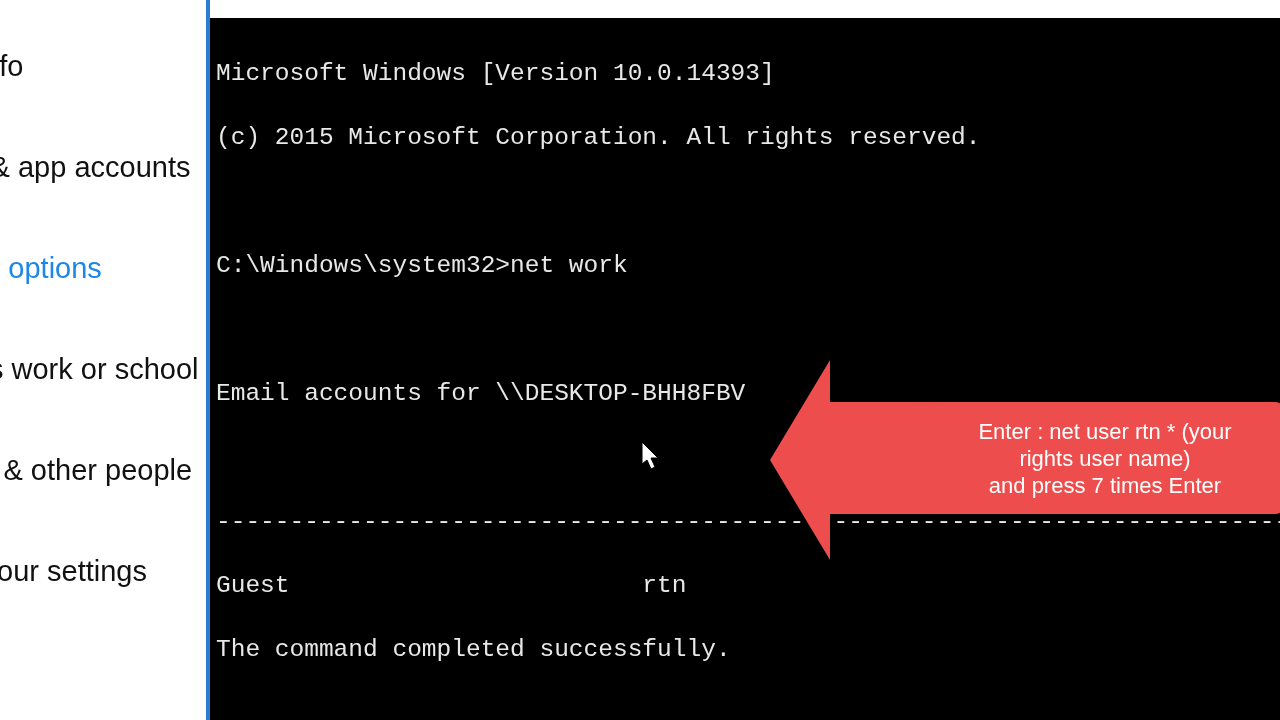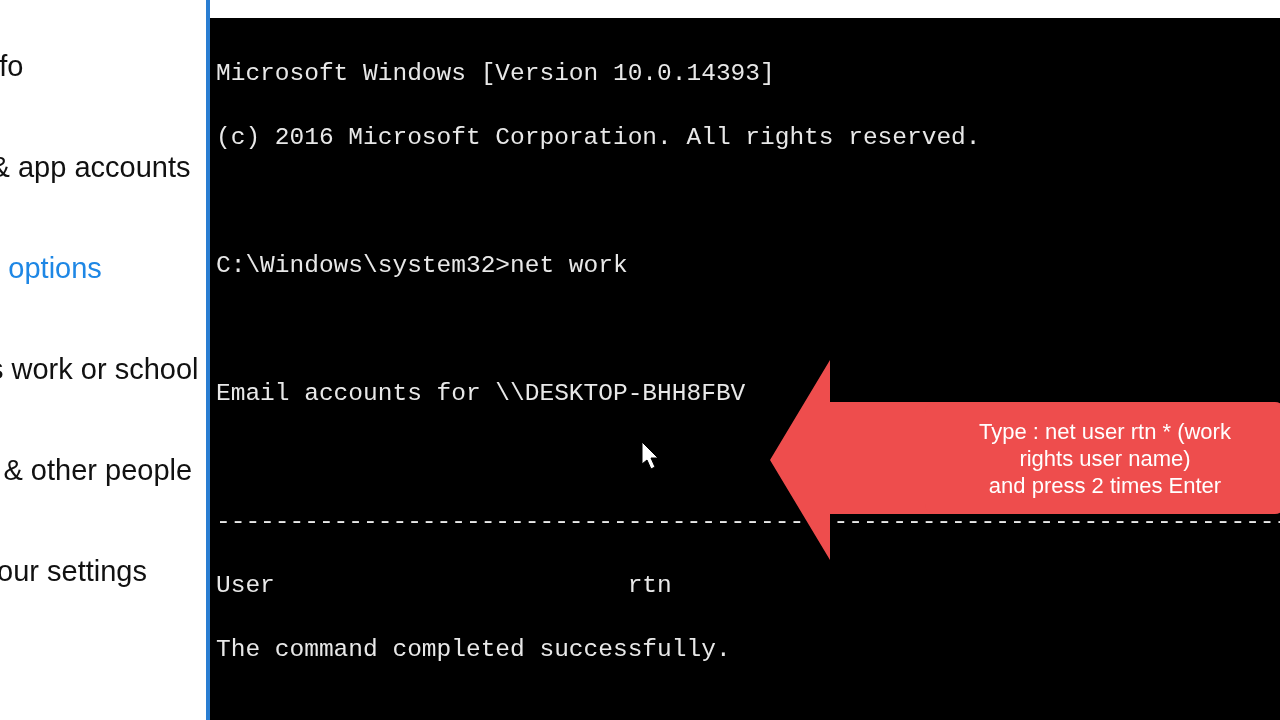--- a/index.html
+++ b/index.html
@@ -111,44 +111,44 @@
     </div>
     <div class="settings-item">
       <span>Sync your settings</span>
     </div>
   </div>
 
   <div class="cmd-window">
     <div class="cmd-title"></div>
     <div class="cmd-body">
 <span class="cmd-line">Microsoft Windows [Version 10.0.14393]</span>
-<span class="cmd-line">(c) 2016 Microsoft Corporation. All rights reserved.</span>
+<span class="cmd-line">(c) 2015 Microsoft Corporation. All rights reserved.</span>
 <span class="cmd-line"> </span>
 <span class="cmd-line"><span>C:\Windows\system32&gt;</span><span>net work</span></span>
 <span class="cmd-line"> </span>
 <span class="cmd-line">Email accounts for \\DESKTOP-BHH8FBV</span>
 <span class="cmd-line"> </span>
 <span class="cmd-line">-------------------------------------------------------------------------------</span>
-<span class="cmd-line">User                        rtn</span>
+<span class="cmd-line">Guest                        rtn</span>
 <span class="cmd-line">The command completed successfully.</span>
 
 
 
     </div>
   </div>
 
   <div class="callout">
     <svg class="callout-arrow" viewBox="0 0 170 200">
       <polygon points="170,42 60,42 60,0 0,100 60,200 60,154 170,154" fill="#ee4d4d"></polygon>
     </svg>
     <div class="callout-box">
       <div>
-        <span>Type : net user rtn * (work</span><br>
+        <span>Enter : net user rtn * (your</span><br>
         <span>rights user name)</span><br>
-        <span>and press 2 times Enter</span>
+        <span>and press 7 times Enter</span>
       </div>
     </div>
   </div>
 
   <svg class="cursor" viewBox="0 0 20 28">
     <polygon points="0,0 0,22 5,18 9,27 13,25 9,16 16,16" fill="#ffffff" stroke="#000" stroke-width="1"></polygon>
   </svg>
 
 </div>
 

